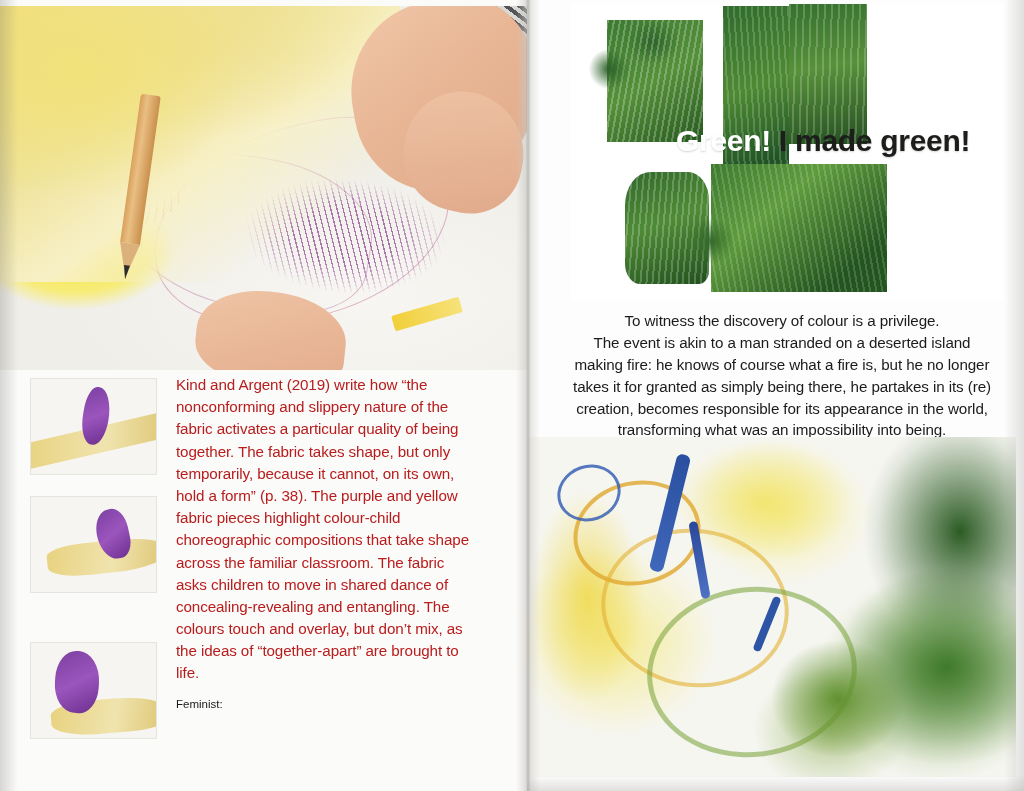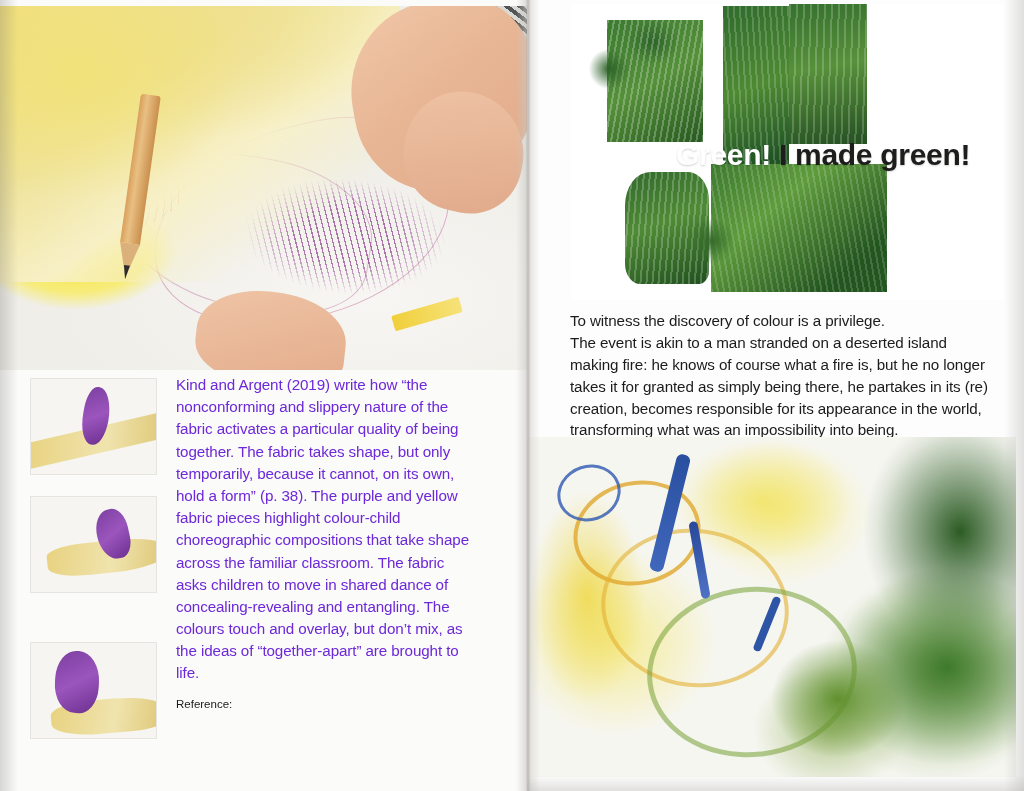--- a/index.html
+++ b/index.html
@@ -225,21 +225,21 @@
   .t3-p { left: 24px; top: 8px; width: 44px; height: 62px; border-radius: 45% 50% 42% 48%; transform: rotate(4deg); }
 
   
   .left-text {
     position: absolute;
     left: 176px;
     top: 374px;
     width: 298px;
     font-size: 15.2px;
     line-height: 1.46;
-    color: #6d28d9;
+    color: #b91c1c;
     letter-spacing: -0.1px;
   }
   .reference-block {
     position: absolute;
     left: 176px;
     top: 697px;
     width: 300px;
     color: #1b1b1b;
   }
   .reference-title {
@@ -295,21 +295,21 @@
     position: absolute; left: 18px; top: 44px; width: 40px; height: 42px;
     background: radial-gradient(circle at 50% 50%, #2c6228 0%, rgba(44,98,40,0) 70%);
   }
   .gp-splat-b {
     position: absolute; left: 118px; top: 214px; width: 46px; height: 46px;
     background: radial-gradient(circle at 50% 50%, #356b2b 0%, rgba(53,107,43,0) 72%);
   }
   .green-headline {
     position: absolute;
     left: 676px;
-    top: 138px;
+    top: 124px;
     font-size: 30px;
     font-weight: bold;
     color: #ffffff;
     letter-spacing: -0.3px;
     white-space: nowrap;
     text-shadow: 0 1px 2px rgba(0,0,0,0.18);
   }
   .green-headline .dark {
     color: #1d1d1b;
   }
@@ -317,20 +317,21 @@
   
   .right-text {
     position: absolute;
     left: 570px;
     top: 310px;
     width: 424px;
     font-size: 15.2px;
     line-height: 1.44;
     color: #1b1b1b;
     letter-spacing: -0.1px;
+    text-align: center;
   }
 
   
   .photo-paint {
     position: absolute;
     left: 527px; top: 437px;
     width: 489px; height: 340px;
     overflow: hidden;
     background: #f7f7f3;
   }
@@ -456,21 +457,21 @@
     <div class="t-purple t2-p"></div>
   </div>
   <div class="thumb thumb-3">
     <div class="t-yellow-band t3-y"></div>
     <div class="t-purple t3-p"></div>
   </div>
 
   <div class="left-text">Kind and Argent (2019) write how “the nonconforming and slippery nature of the fabric activates a particular quality of being together. The fabric takes shape, but only temporarily, because it cannot, on its own, hold a form” (p. 38). The purple and yellow fabric pieces highlight colour-child choreographic compositions that take shape across the familiar classroom. The fabric asks children to move in shared dance of concealing-revealing and entangling. The colours touch and overlay, but don’t mix, as the ideas of “together-apart” are brought to life.</div>
 
   <div class="reference-block">
-    <div class="reference-title">Reference:</div>
+    <div class="reference-title">Feminist:</div>
   </div>
 
   <div class="photo-green">
     <div class="gp-block gp-b1"></div>
     <div class="gp-block gp-b2"></div>
     <div class="gp-block gp-b3"></div>
     <div class="gp-kid1"></div>
     <div class="gp-kid2"></div>
     <div class="gp-splat-a"></div>
     <div class="gp-splat-b"></div>

